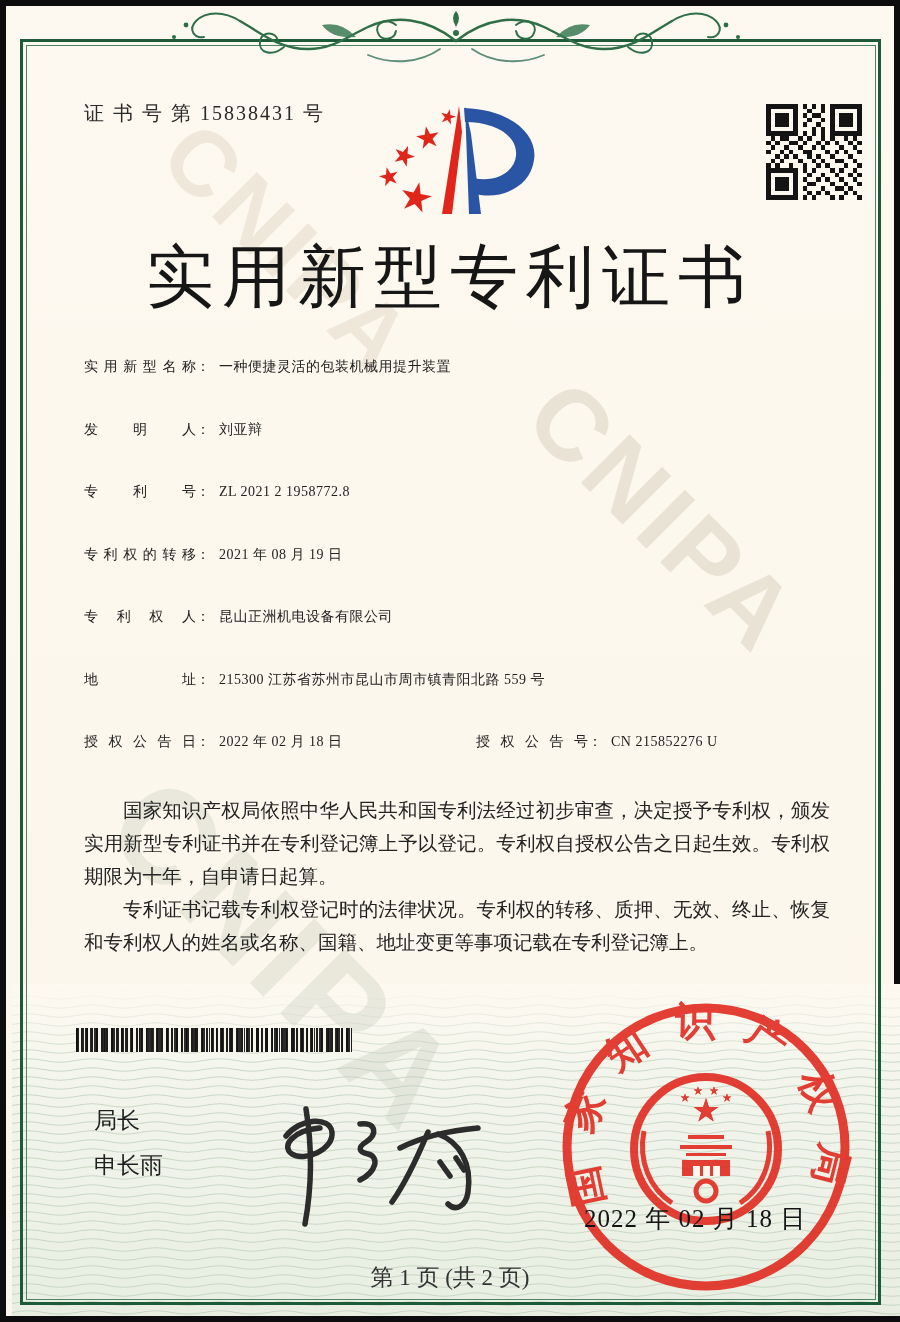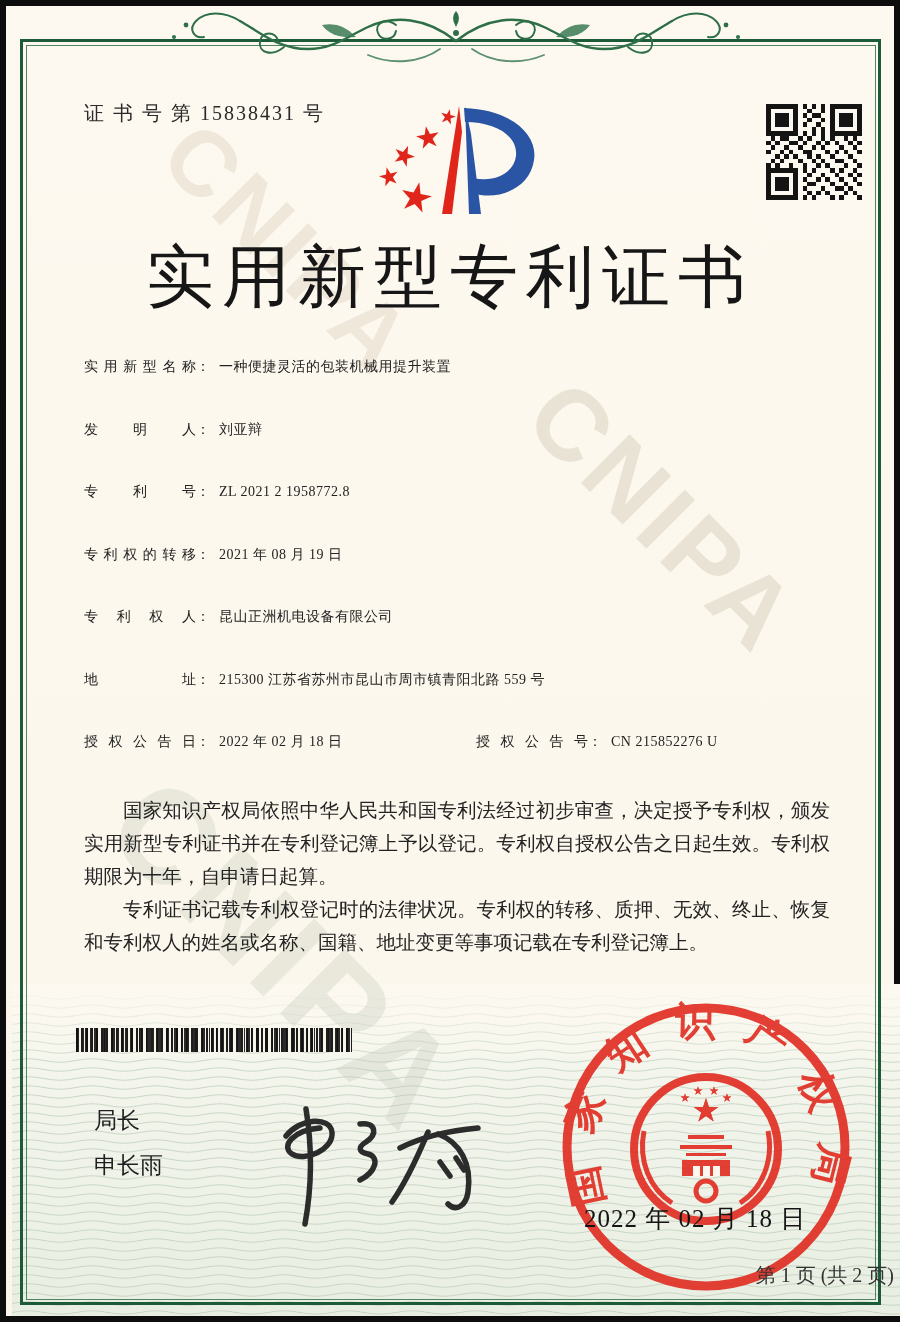--- a/index.html
+++ b/index.html
@@ -51,22 +51,22 @@
       repeating-linear-gradient(90deg,rgba(20,20,20,.9) 0 1px,rgba(0,0,0,0) 1px 7px),
       repeating-linear-gradient(90deg,#2a2a2a 0 3px,#f6f3e9 3px 9px);}
 
   .signer{position:absolute;left:88px;top:1092px;font-size:23px;line-height:45px;color:#1f1f1f;}
   .signature{position:absolute;left:262px;top:1078px;}
 
   .seal{position:absolute;left:550px;top:991px;mix-blend-mode:multiply;}
   .seal-date{position:absolute;left:578px;top:1196px;width:260px;font-size:25px;
              letter-spacing:1px;color:#141414;z-index:8;}
 
-  .footer{position:absolute;left:0;top:1256px;width:100%;text-align:right;
-          font-size:20px;color:#333;z-index:7;}
+  .footer{position:absolute;left:0;top:1256px;width:100%;text-align:center;
+          font-size:23px;color:#333;z-index:7;}
 
   .ornament{position:absolute;left:120px;top:3px;z-index:7;pointer-events:none;}
 </style>
 </head>
 <body>
 
 <div class="page">
 
   <svg class="waves" width="888" height="332">
     <defs>

